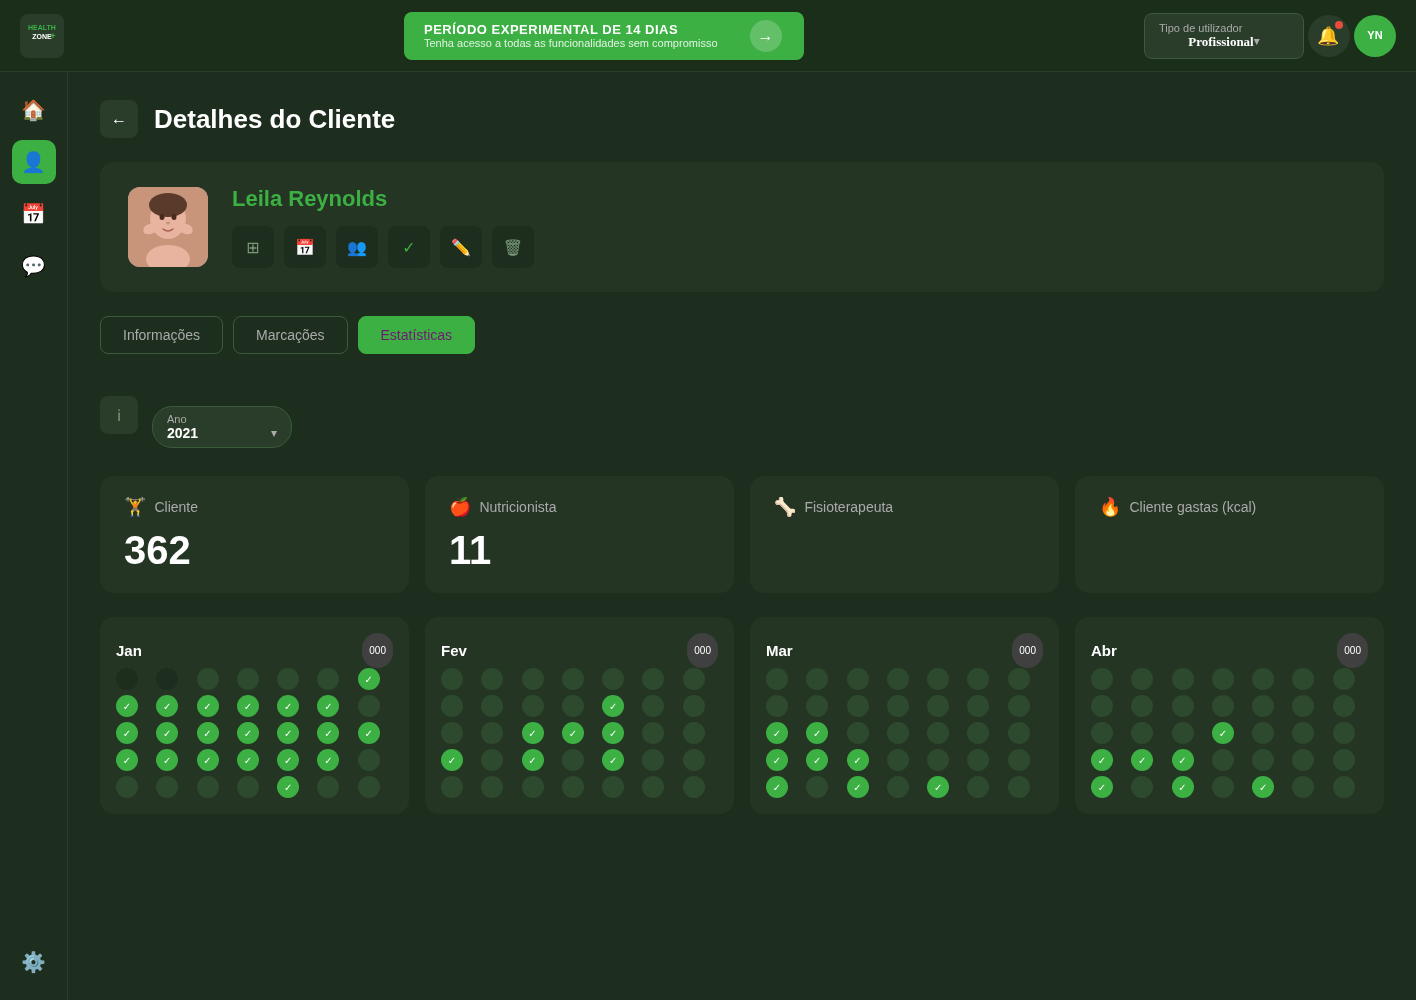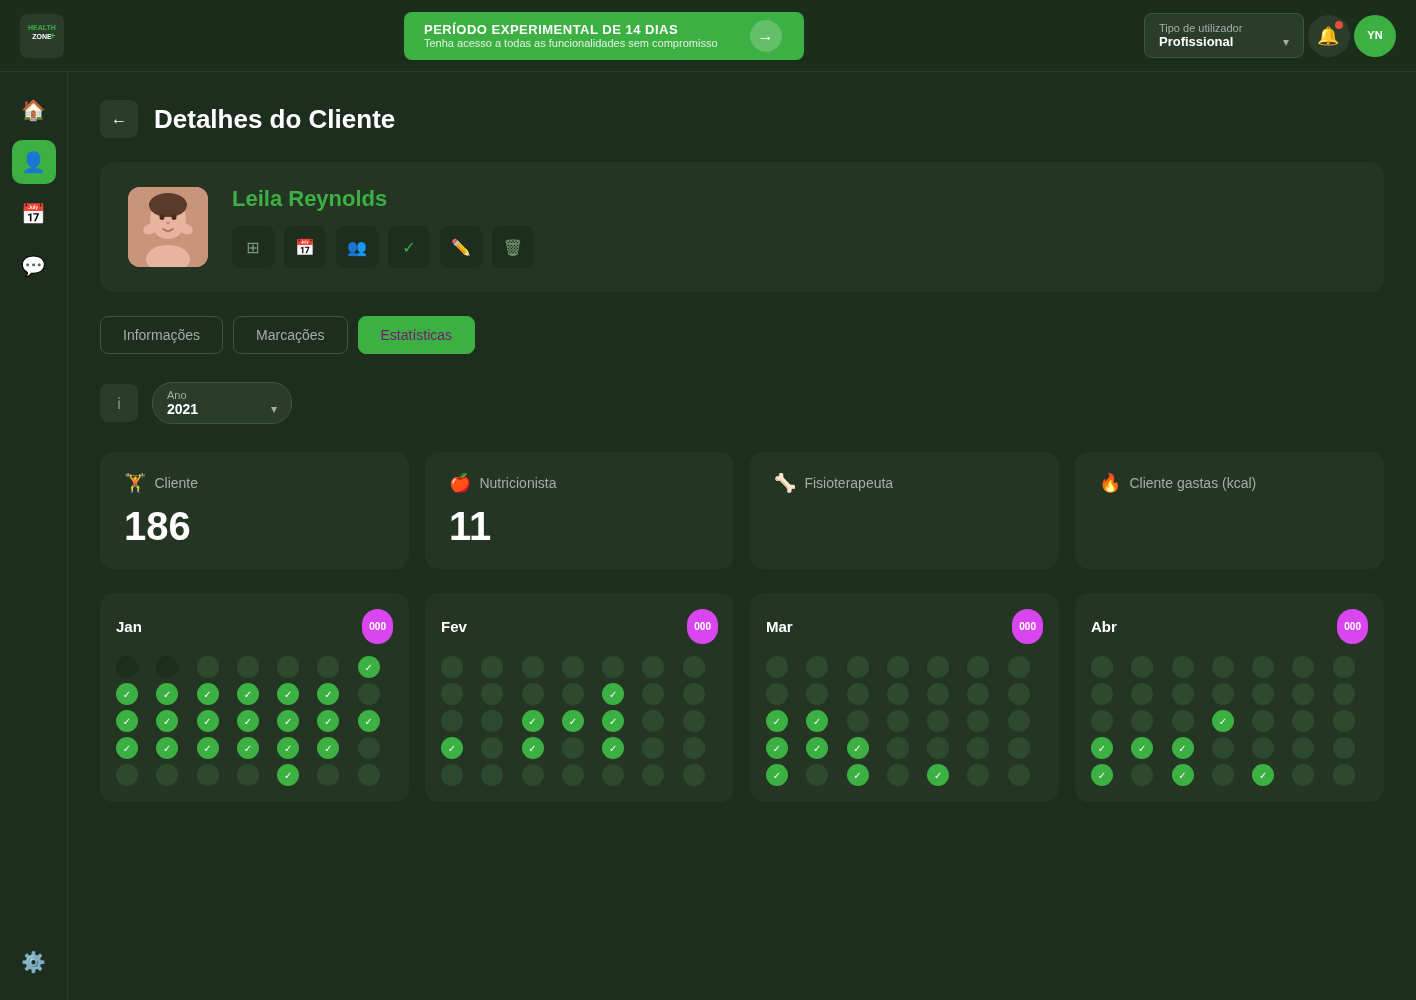--- a/index.html
+++ b/index.html
@@ -269,20 +269,21 @@
       color: #7a9a7a;
       font-size: 16px;
     }
     .year-select-wrap {
       background: #2a3d2a;
       border: 1px solid #3a5a3a;
       border-radius: 20px;
       padding: 6px 14px;
       min-width: 140px;
       cursor: pointer;
+      margin-top: 24px;
     }
     .year-label { font-size: 11px; color: #aaa; }
     .year-value { font-size: 14px; font-weight: 600; color: #fff; }
     .year-select-inner { display: flex; align-items: center; justify-content: space-between; }
 
     
     .stats-row {
       display: grid;
       grid-template-columns: repeat(4, 1fr);
       gap: 16px;
@@ -316,32 +317,31 @@
     }
     .month-card {
       background: #243524;
       border-radius: 14px;
       padding: 16px;
     }
     .month-header {
       display: flex;
       align-items: center;
       justify-content: space-between;
-      margin-bottom: 12px;
     }
     .month-name {
       font-size: 15px;
       font-weight: 700;
       color: #fff;
     }
     .month-badge {
-      background: #d946ef;
+      background: #404040;
       color: #fff;
       font-size: 10px;
-      font-weight: 700;
+      font-weight: 400;
       padding: 12px 7px;
       border-radius: 20px;
     }
     .calendar-dots {
       display: grid;
       grid-template-columns: repeat(7, 1fr);
       gap: 5px;
     }
     .dot {
       width: 22px;
@@ -381,21 +381,21 @@
     <div class="trial-banner-text">
       <div class="trial-banner-title">PERÍODO EXPERIMENTAL DE 14 DIAS</div>
       <div class="trial-banner-sub">Tenha acesso a todas as funcionalidades sem compromisso</div>
     </div>
     <div class="trial-arrow">→</div>
   </div>
 
   <div class="topbar-right">
     <div class="user-type-select">
       <div class="user-type-label">Tipo de utilizador</div>
-      <div style="display:flex;align-items:center;justify-content:space-between;">
+      <div style="display:flex;align-items:center;justify-content:center;font-family:Liberation Serif, serif;">
         <div class="user-type-value">Profissional</div>
         <span style="color:#aaa;font-size:12px;">▾</span>
       </div>
     </div>
     <button class="topbar-icon-btn">
       <span>🔔</span>
       <span class="notif-dot"></span>
     </button>
     <button class="avatar-btn">
       <span style="font-size:13px;">
@@ -504,21 +504,21 @@
         </div>
       </div>
     </div>
 
     <div class="stats-row">
       <div class="stat-card">
         <div class="stat-card-header">
           <span class="stat-card-icon">🏋</span>
           <span>Cliente</span>
         </div>
-        <div class="stat-value">186</div>
+        <div class="stat-value">362</div>
       </div>
       <div class="stat-card">
         <div class="stat-card-header">
           <span class="stat-card-icon">🍎</span>
           <span>Nutricionista</span>
         </div>
         <div class="stat-value">11</div>
       </div>
       <div class="stat-card">
         <div class="stat-card-header">

